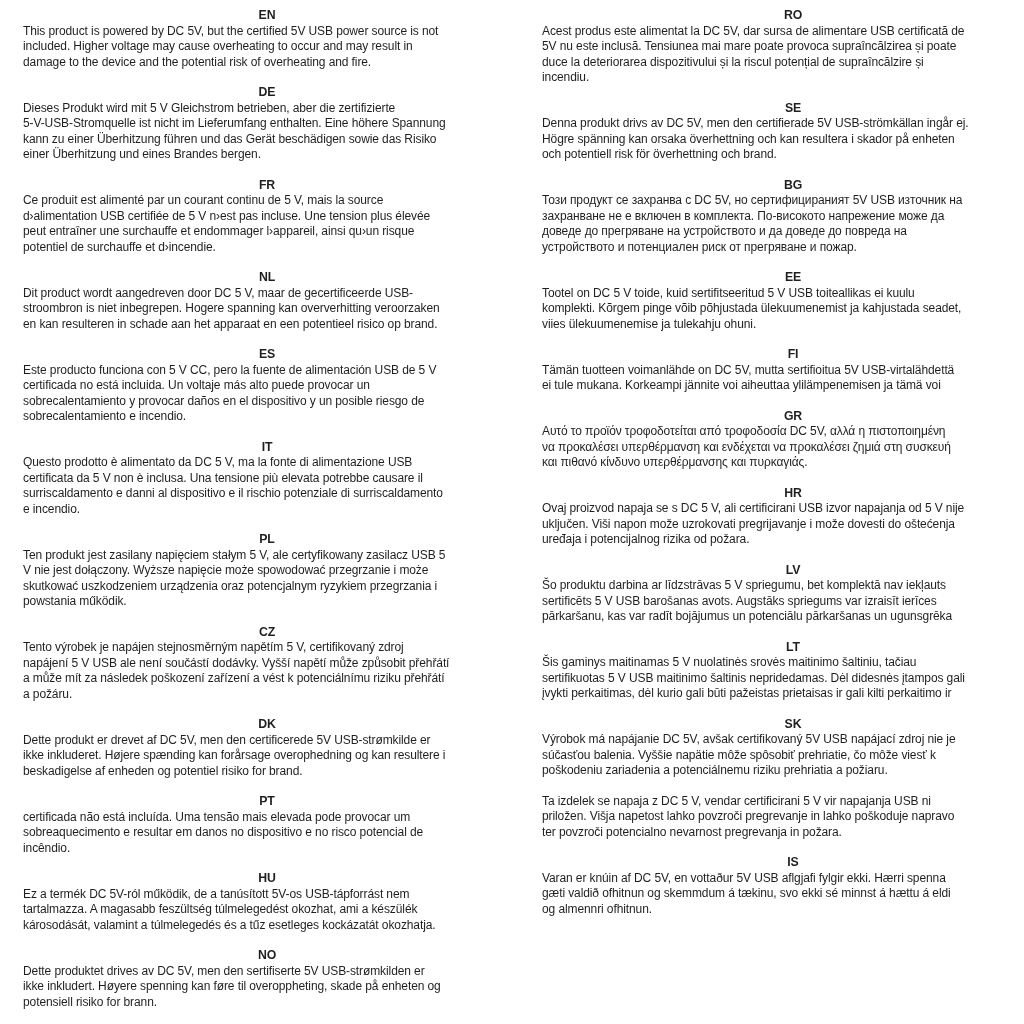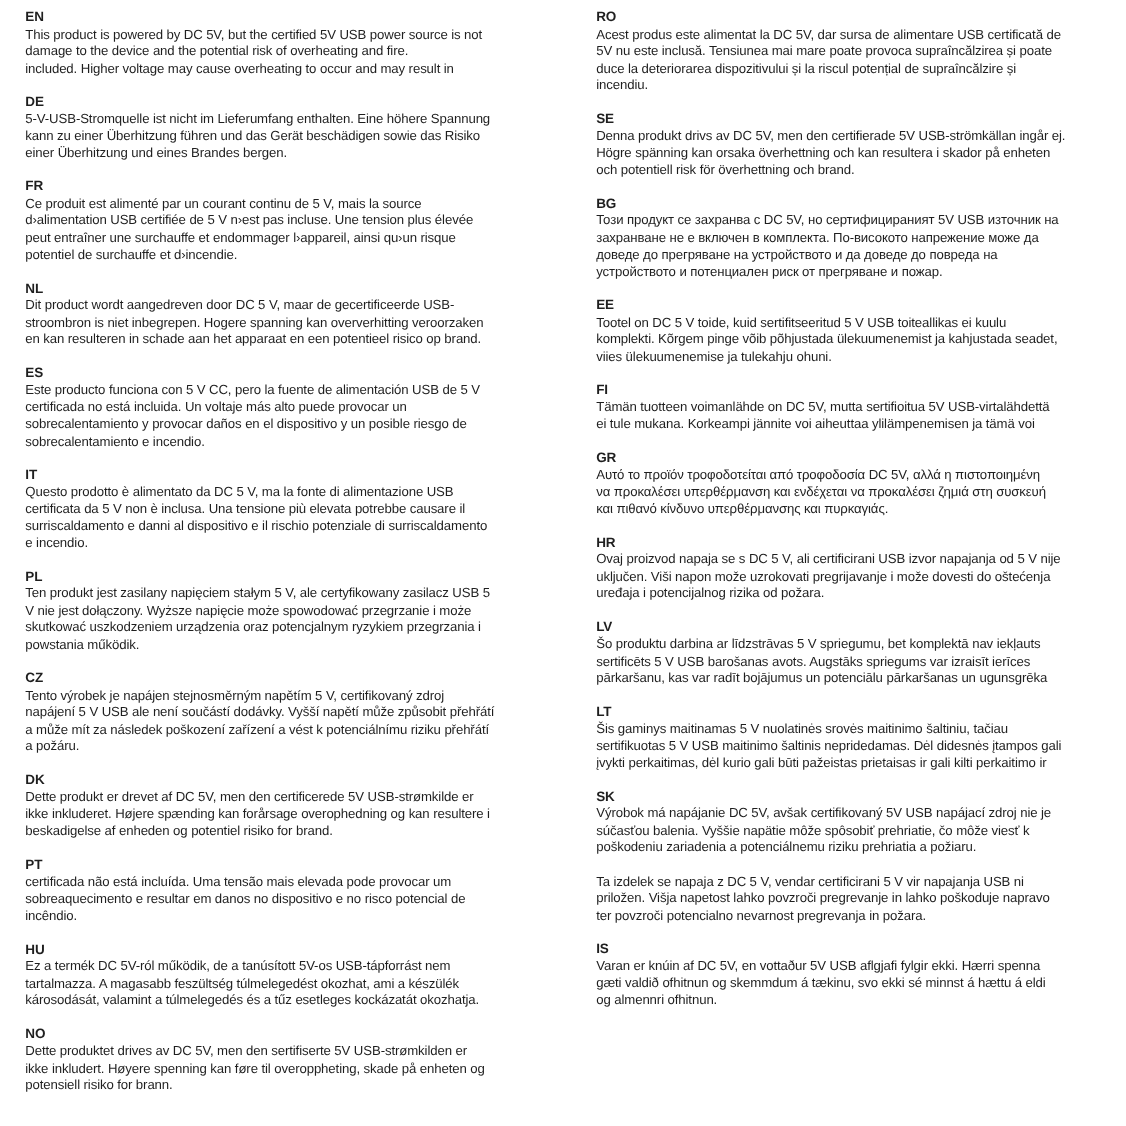--- a/index.html
+++ b/index.html
@@ -25,41 +25,43 @@
     top: 8px;
   }
   .col[data-col="0"] { left: 23px;  width: 488px; }
   .col[data-col="1"] { left: 542px; width: 502px; }
   .lang-section { margin-bottom: 15px; }
   .lang-code {
     font-weight: 700;
     font-size: 12.3px;
     line-height: 15.5px;
     letter-spacing: -0.1px;
+    text-align: center;
   }
   .line {
     font-size: 12px;
     line-height: 15.5px;
     letter-spacing: -0.1px;
     white-space: nowrap;
   }
 </style>
 </head>
 <body style="background: rgb(255, 255, 255); color: rgb(31, 31, 31);">
 
 <div class="page">
   <div class="col" data-col="0">
       <section class="lang-section">
         <div class="lang-code">EN</div>
         <div class="line">This product is powered by DC 5V, but the certified 5V USB power source is not</div>
+        <div class="line">included. Higher voltage may cause overheating to occur and may result in</div>
         <div class="line">damage to the device and the potential risk of overheating and fire.</div>
-        <div class="line">included. Higher voltage may cause overheating to occur and may result in</div>
       </section>
       <section class="lang-section">
         <div class="lang-code">DE</div>
+        <div class="line">Dieses Produkt wird mit 5 V Gleichstrom betrieben, aber die zertifizierte</div>
         <div class="line">5-V-USB-Stromquelle ist nicht im Lieferumfang enthalten. Eine höhere Spannung</div>
         <div class="line">kann zu einer Überhitzung führen und das Gerät beschädigen sowie das Risiko</div>
         <div class="line">einer Überhitzung und eines Brandes bergen.</div>
       </section>
       <section class="lang-section">
         <div class="lang-code">FR</div>
         <div class="line">Ce produit est alimenté par un courant continu de 5 V, mais la source</div>
         <div class="line">d›alimentation USB certifiée de 5 V n›est pas incluse. Une tension plus élevée</div>
         <div class="line">peut entraîner une surchauffe et endommager l›appareil, ainsi qu›un risque</div>
         <div class="line">potentiel de surchauffe et d›incendie.</div>

